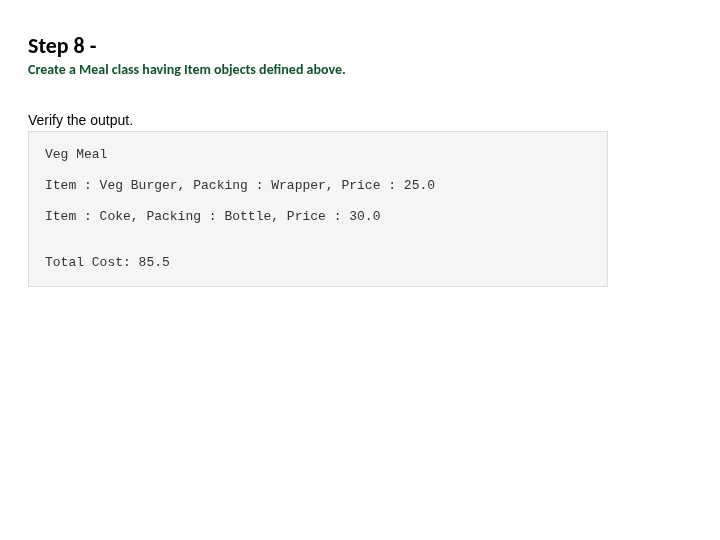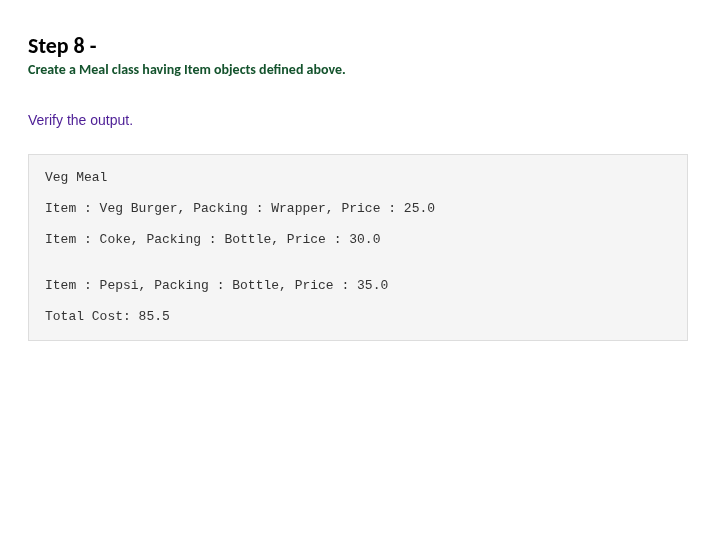--- a/index.html
+++ b/index.html
@@ -18,29 +18,29 @@
     margin-bottom: 2px;
   }
   .step-desc {
     font-size: 14px;
     font-weight: bold;
     color: #14532d;
     margin-bottom: 34px;
   }
   .verify-text {
     font-size: 14px;
-    color: #4c1d95;
-    margin-bottom: 26px;
+    color: #000000;
+    margin-bottom: 3px;
     font-family: Arial, sans-serif;
   }
   .output-box {
     background: #f5f5f5;
     border: 1px solid #ddd;
     padding: 14px 16px;
-    width: 660px;
+    width: 580px;
   }
   .output-line {
     font-family: Consolas, "Courier New", monospace;
     font-size: 13px;
     color: #333;
     line-height: 1.4;
     margin-bottom: 13px;
   }
   .output-line:last-child {
     margin-bottom: 0;
@@ -55,15 +55,14 @@
 <div class="step-title">Step 8 -</div>
 <div class="step-desc">Create a Meal class having Item  objects defined above.</div>
 
 <div class="verify-text">Verify the output.</div>
 
 <div class="output-box">
   <div class="output-line">Veg Meal</div>
   <div class="output-line">Item : Veg Burger, Packing : Wrapper, Price : 25.0</div>
   <div class="output-line">Item : Coke, Packing : Bottle, Price : 30.0</div>
   <div class="output-gap"></div>
-  <div class="output-line">Item : Pepsi, Packing : Bottle, Price : 35.0</div>
   <div class="output-line">Total Cost: 85.5</div>
 </div>
 
 </body></html>

